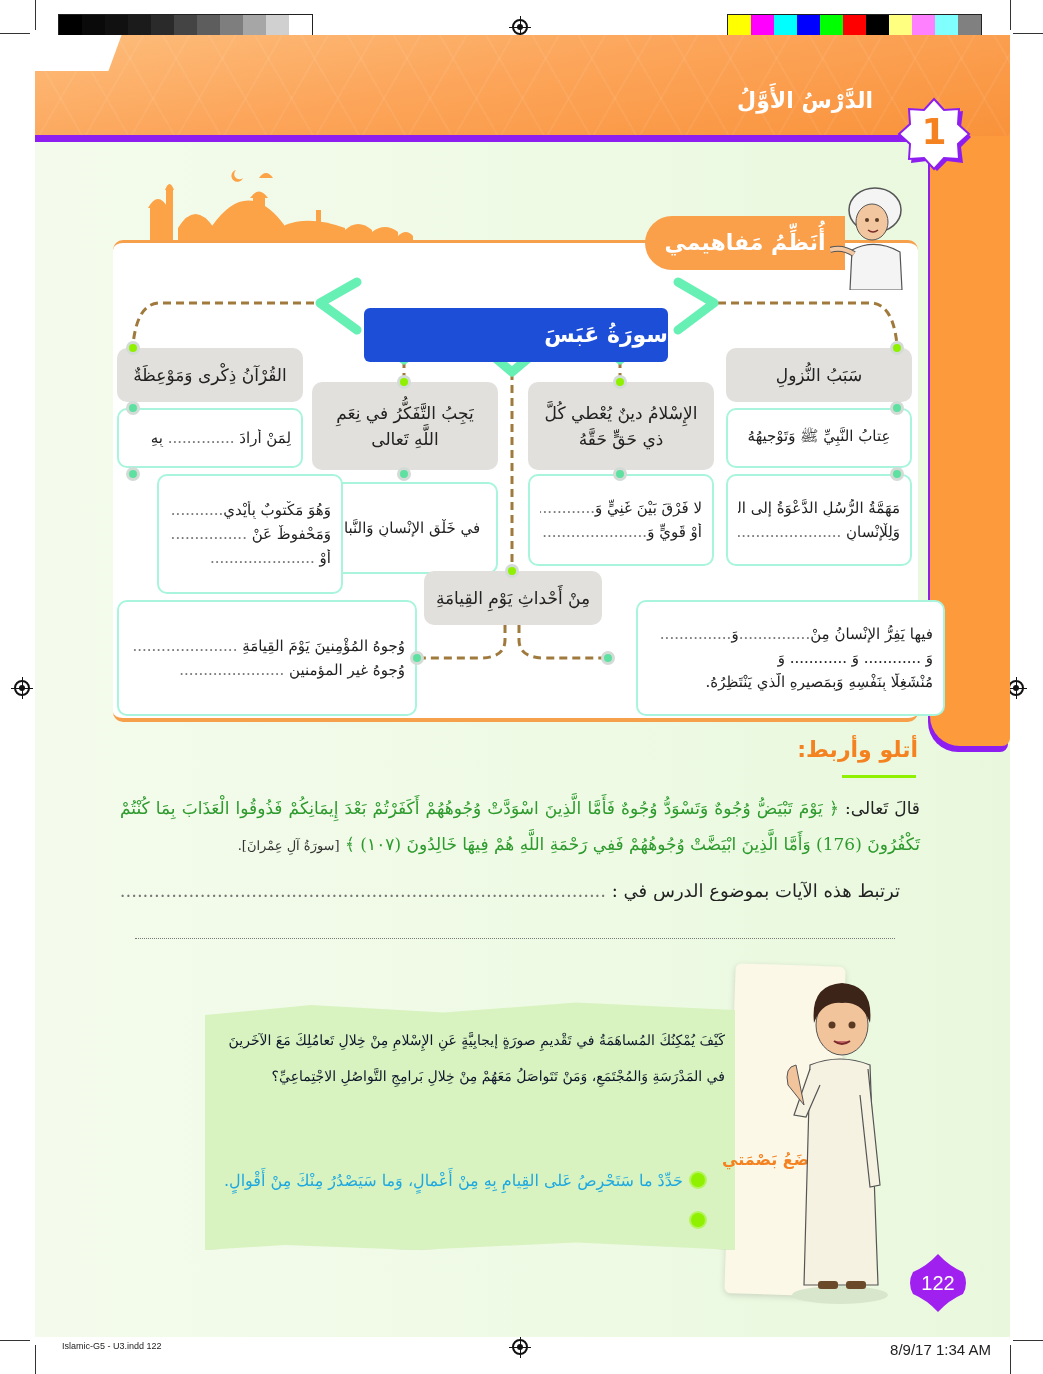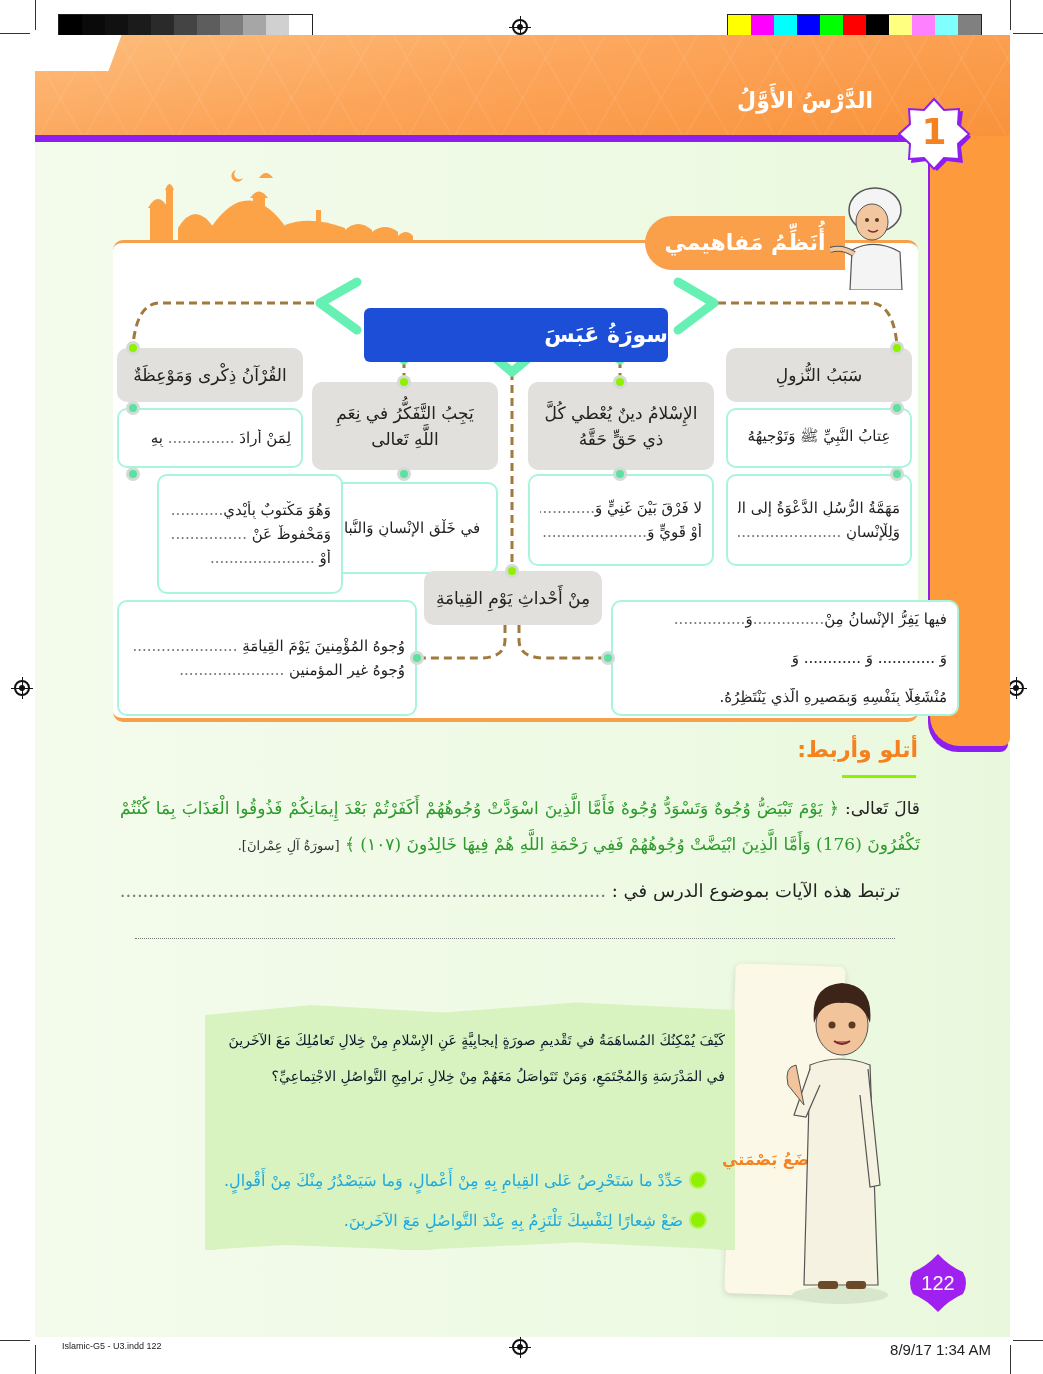--- a/index.html
+++ b/index.html
@@ -232,21 +232,21 @@
   <div class="ln"><span>وَهُوَ مَكْتوبٌ بِأَيْدي</span><span class="dots">...........</span></div>
   <div class="ln"><span>وَمَحْفوظٌ عَنْ</span> <span class="dots">......................</span></div>
   <div class="ln"><span>أَوْ</span> <span class="dots">......................</span></div>
 </div>
 
 <div class="grey-box" style="left:424px;top:571px;width:178px;height:54px;">مِنْ أَحْداثِ يَوْمِ القِيامَةِ</div>
 <div class="white-box" style="left:117px;top:600px;width:300px;height:116px;">
   <div class="ln"><span>وُجوهُ المُؤْمِنينَ يَوْمَ القِيامَةِ</span> <span class="dots">......................</span></div>
   <div class="ln"><span>وُجوهُ غيرِ المؤمنين</span> <span class="dots">......................</span></div>
 </div>
-<div class="white-box" style="left:611px;top:600px;width:348px;height:116px;justify-content:space-between;">
+<div class="white-box" style="left:636px;top:600px;width:309px;height:116px;">
   <div class="ln"><span>فيها يَفِرُّ الإِنْسانُ مِنْ</span><span class="dots">...............</span><span>وَ</span><span class="dots">...............</span></div>
   <div class="ln"><span>وَ ............ وَ ............ وَ</span></div>
   <div class="ln">مُنْشَغِلًا بِنَفْسِهِ وَبِمَصيرِهِ الَّذي يَنْتَظِرُهُ.</div>
 </div>
 
 <div class="dot lime" style="left:126px;top:341px;"></div>
 <div class="dot mint" style="left:126px;top:401px;"></div>
 <div class="dot mint" style="left:126px;top:467px;"></div>
 <div class="dot lime" style="left:397px;top:375px;"></div>
 <div class="dot mint" style="left:397px;top:467px;"></div>
@@ -275,21 +275,20 @@
 <div class="paper-back"></div>
 <div class="green-card"></div>
 <div class="question">كَيْفَ يُمْكِنُكَ المُساهَمَةُ في تَقْديمِ صورَةٍ إيجابِيَّةٍ عَنِ الإِسْلامِ مِنْ خِلالِ تَعامُلِكَ مَعَ الآخَرينَ في المَدْرَسَةِ وَالمُجْتَمَعِ، وَمَنْ تَتَواصَلُ مَعَهُمْ مِنْ خِلالِ بَرامِجِ التَّواصُلِ الاجْتِماعِيِّ؟</div>
 <div class="task-list">
   <div class="task">
     <span class="burst"></span>
     <span>حَدِّدْ ما سَتَحْرِصُ عَلى القِيامِ بِهِ مِنْ أَعْمالٍ، وَما سَيَصْدُرُ مِنْكَ مِنْ أَقْوالٍ.</span>
   </div>
   <div class="task">
     <span class="burst"></span>
-    <span>ضَعْ شِعارًا لِنَفْسِكَ تَلْتَزِمُ بِهِ عِنْدَ التَّواصُلِ مَعَ الآخَرينَ.</span>
   </div>
 </div>
 <div class="fingerprint-label">أَضَعُ بَصْمَتي</div>
 
 <svg class="boy-bottom" viewBox="0 0 120 340">
   <ellipse cx="70" cy="330" rx="48" ry="9" fill="#d8e6cc"></ellipse>
   <path d="M40 100 Q70 88 100 100 L108 320 L34 320 Z" fill="#f6f2e1" stroke="#555" stroke-width="1.2"></path>
   <path d="M40 104 L24 150 L36 152 L50 120" fill="#f6f2e1" stroke="#555" stroke-width="1.2"></path>
   <path d="M98 104 L110 220 L100 222 L90 130" fill="#f6f2e1" stroke="#555" stroke-width="1.2"></path>
   <path d="M18 120 Q14 102 26 100 L34 140 Z" fill="#f2c49c" stroke="#555" stroke-width="1"></path>

